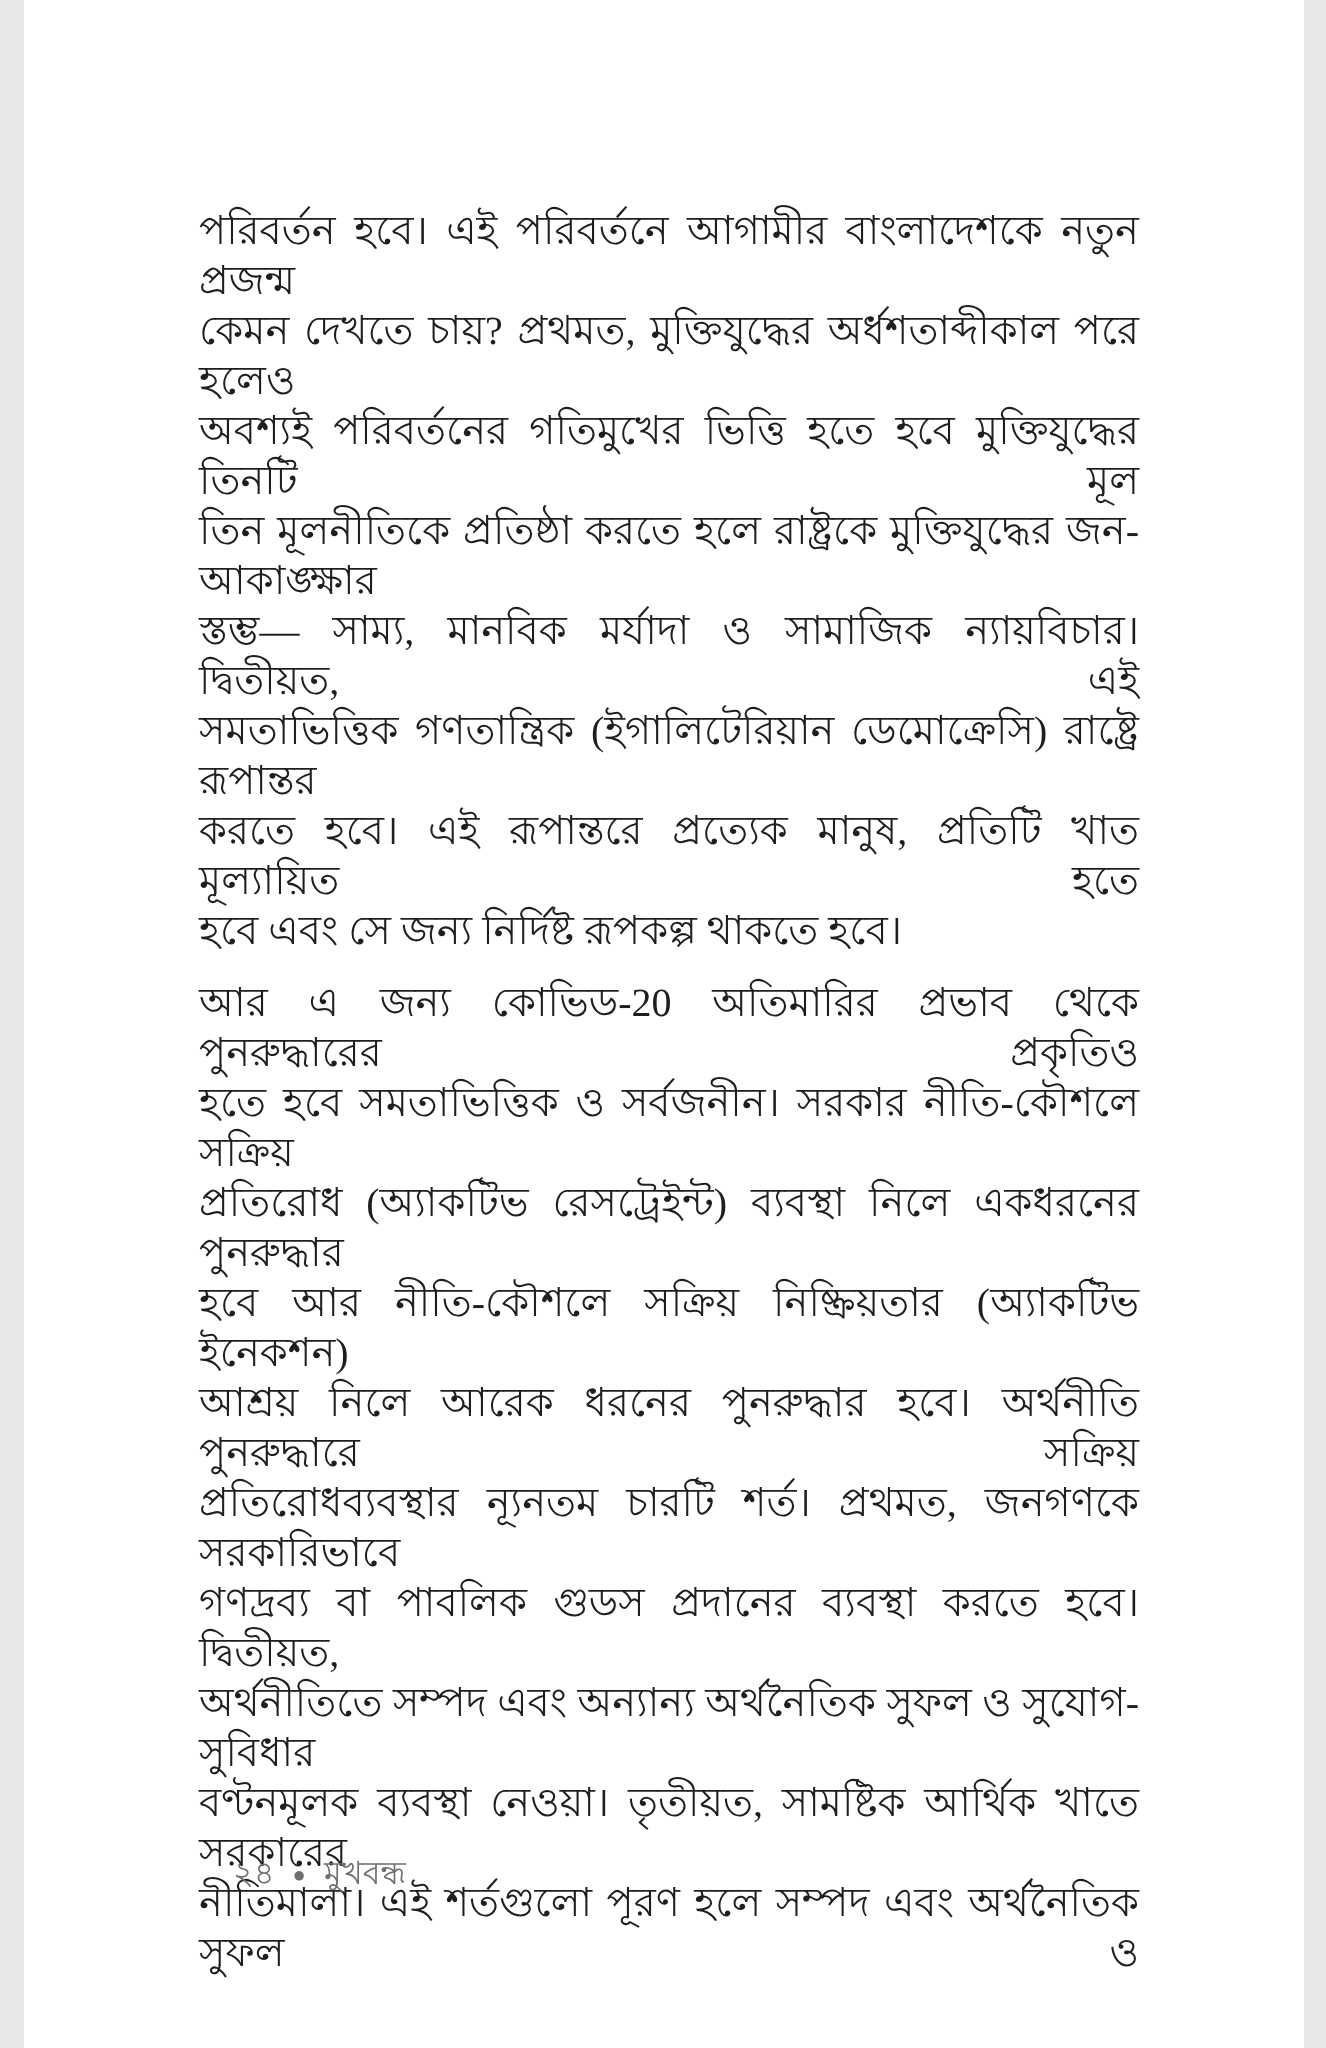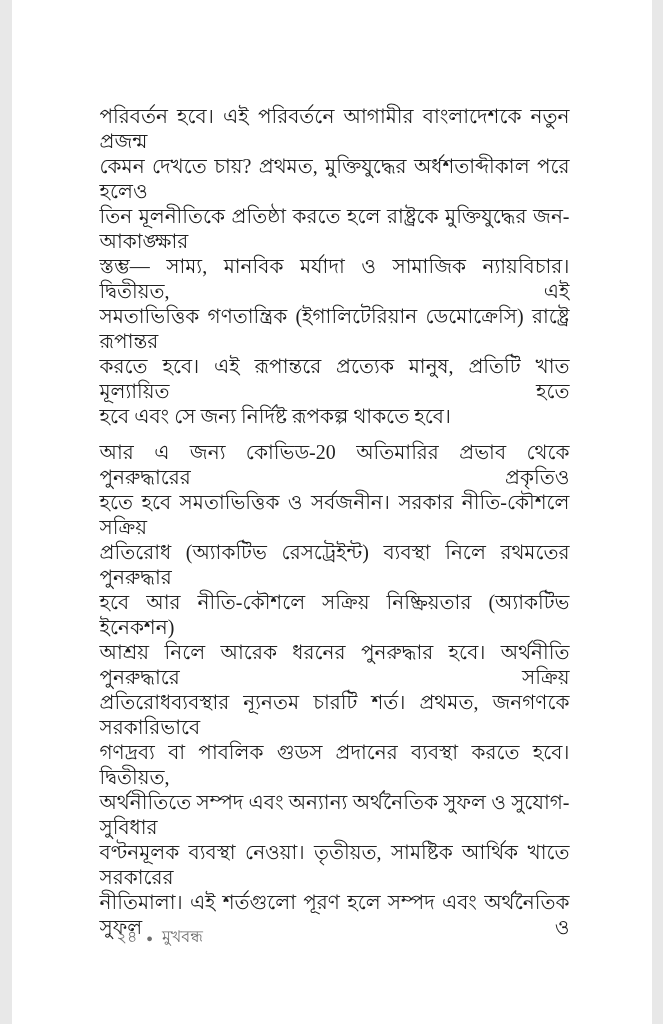--- a/index.html
+++ b/index.html
@@ -56,30 +56,31 @@
 </style>
 </head>
 <body>
 
 <div class="page">
 
   <section class="text-block">
     <div class="paragraph">
         <div class="line">পরিবর্তন হবে। এই পরিবর্তনে আগামীর বাংলাদেশকে নতুন প্রজন্ম</div>
         <div class="line">কেমন দেখতে চায়? প্রথমত, মুক্তিযুদ্ধের অর্ধশতাব্দীকাল পরে হলেও</div>
+        <div class="line">অবশ্যই পরিবর্তনের গতিমুখের ভিত্তি হতে হবে মুক্তিযুদ্ধের তিনটি মূল</div>
         <div class="line">তিন মূলনীতিকে প্রতিষ্ঠা করতে হলে রাষ্ট্রকে মুক্তিযুদ্ধের জন-আকাঙ্ক্ষার</div>
         <div class="line">স্তম্ভ— সাম্য, মানবিক মর্যাদা ও সামাজিক ন্যায়বিচার। দ্বিতীয়ত, এই</div>
         <div class="line">সমতাভিত্তিক গণতান্ত্রিক (ইগালিটেরিয়ান ডেমোক্রেসি) রাষ্ট্রে রূপান্তর</div>
         <div class="line">করতে হবে। এই রূপান্তরে প্রত্যেক মানুষ, প্রতিটি খাত মূল্যায়িত হতে</div>
         <div class="line last">হবে এবং সে জন্য নির্দিষ্ট রূপকল্প থাকতে হবে।</div>
       </div>
     <div class="paragraph">
         <div class="line">আর এ জন্য কোভিড-20 অতিমারির প্রভাব থেকে পুনরুদ্ধারের প্রকৃতিও</div>
         <div class="line">হতে হবে সমতাভিত্তিক ও সর্বজনীন। সরকার নীতি-কৌশলে সক্রিয়</div>
-        <div class="line">প্রতিরোধ (অ্যাকটিভ রেসট্রেইন্ট) ব্যবস্থা নিলে রথমতের পুনরুদ্ধার</div>
+        <div class="line">প্রতিরোধ (অ্যাকটিভ রেসট্রেইন্ট) ব্যবস্থা নিলে একধরনের পুনরুদ্ধার</div>
         <div class="line">হবে আর নীতি-কৌশলে সক্রিয় নিষ্ক্রিয়তার (অ্যাকটিভ ইনেকশন)</div>
         <div class="line">আশ্রয় নিলে আরেক ধরনের পুনরুদ্ধার হবে। অর্থনীতি পুনরুদ্ধারে সক্রিয়</div>
         <div class="line">প্রতিরোধব্যবস্থার ন্যূনতম চারটি শর্ত। প্রথমত, জনগণকে সরকারিভাবে</div>
         <div class="line">গণদ্রব্য বা পাবলিক গুডস প্রদানের ব্যবস্থা করতে হবে। দ্বিতীয়ত,</div>
         <div class="line">অর্থনীতিতে সম্পদ এবং অন্যান্য অর্থনৈতিক সুফল ও সুযোগ-সুবিধার</div>
         <div class="line">বণ্টনমূলক ব্যবস্থা নেওয়া। তৃতীয়ত, সামষ্টিক আর্থিক খাতে সরকারের</div>
         <div class="line">নীতিমালা। এই শর্তগুলো পূরণ হলে সম্পদ এবং অর্থনৈতিক সুফল ও</div>
       </div>
 
   </section>

